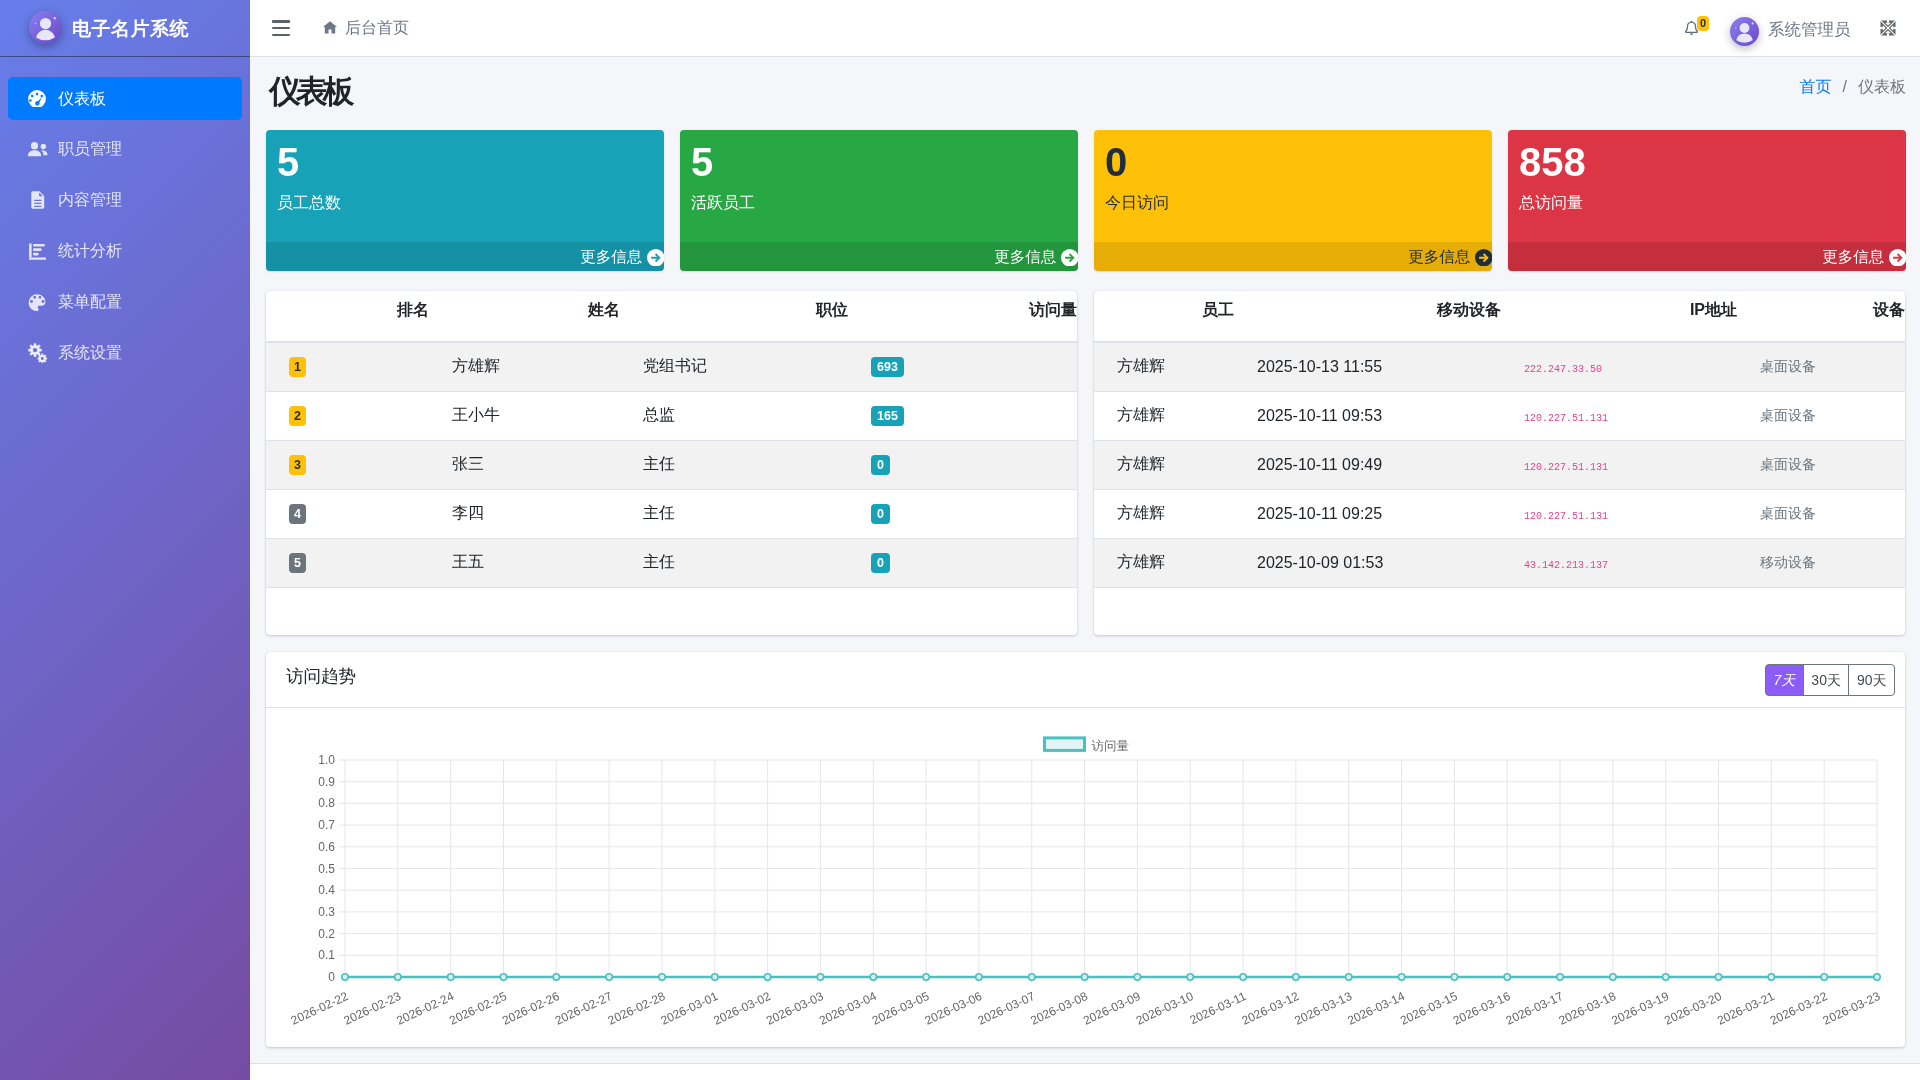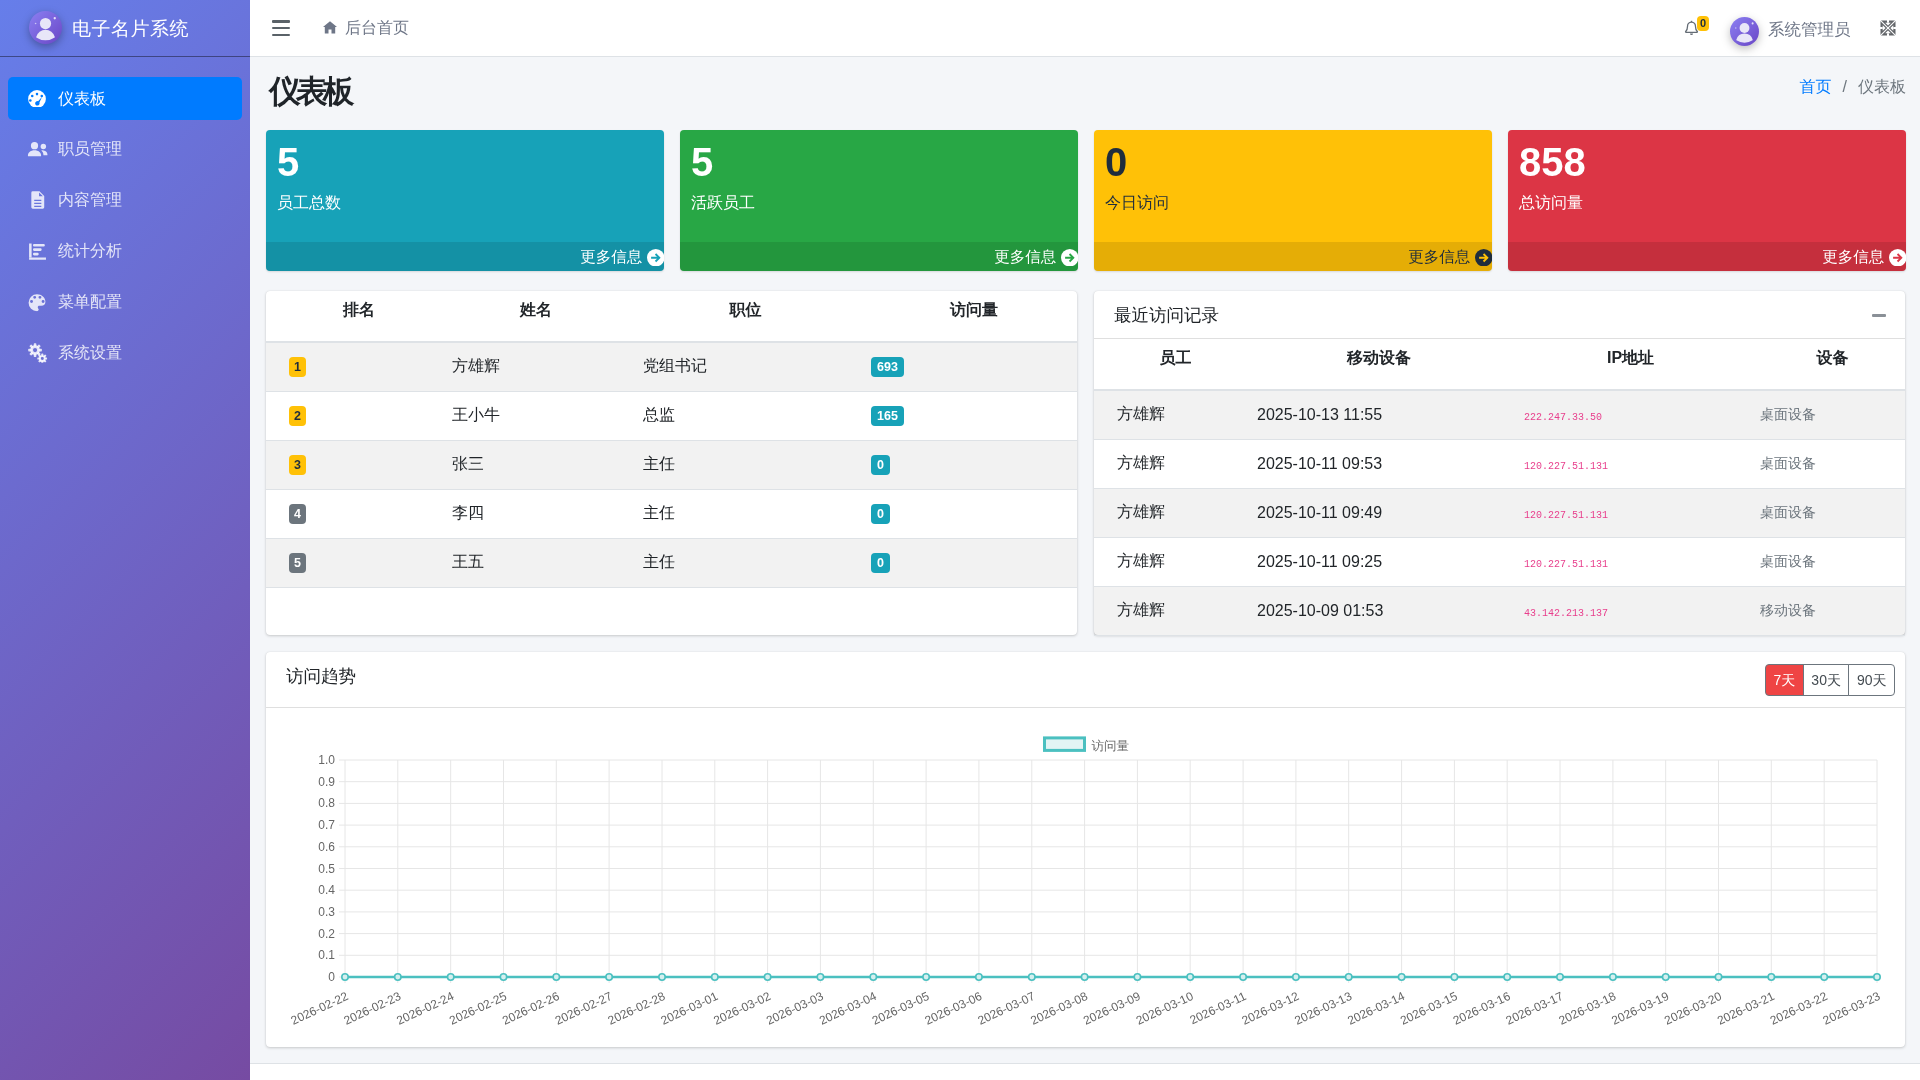--- a/index.html
+++ b/index.html
@@ -1,20 +1,20 @@
 <!DOCTYPE html>
 <html lang="zh"><head><meta charset="utf-8">
 <title>仪表板</title>
 <style>
 * { margin:0; padding:0; box-sizing:border-box; }
 html,body { width:1920px; height:1080px; overflow:hidden; font-family:"Liberation Sans",sans-serif; font-size:16px; color:#212529; background:#f4f6f9; }
 .sidebar { position:absolute; left:0; top:0; width:250px; height:1080px; background:linear-gradient(135deg,#667eea 0%,#764ba2 100%); z-index:5; }
 .brand { position:absolute; left:0; top:0; width:250px; height:57px; border-bottom:1px solid rgba(10,10,20,.45); }
 .brand .av { position:absolute; left:29px; top:11px; filter:drop-shadow(0 3px 4px rgba(0,0,0,.3)); }
-.brand .bt { position:absolute; left:72px; top:15.5px; font-size:19px; color:#fff; font-weight:400; letter-spacing:.5px; }
+.brand .bt { position:absolute; left:72px; top:15.5px; font-size:19px; color:#fff; font-weight:700; letter-spacing:.5px; }
 .nav-item { position:absolute; left:8px; width:234px; height:43.5px; border-radius:5px; color:rgba(255,255,255,.82); }
 .nav-item.active { background:#007bff; color:#fff; }
 .nav-ico { position:absolute; left:29px; top:50%; transform:translate(-50%,-50%); line-height:0; }
 .nav-ico svg { display:inline-block; }
 .nav-txt { position:absolute; left:50px; top:50%; transform:translateY(-50%); font-size:16px; }
 .navbar { position:absolute; left:250px; top:0; width:1670px; height:57px; background:#fff; border-bottom:1px solid #dee2e6; z-index:0; }
 .burger { position:absolute; left:272px; top:20px; width:18px; }
 .burger div { height:2.6px; background:#5a6268; margin-bottom:4.2px; border-radius:1px; }
 .nav-home { position:absolute; left:322px; top:18px; color:#6e7687; font-size:16px; line-height:20px; }
 .nav-home svg { vertical-align:-3px; margin-right:6px; }
@@ -34,35 +34,35 @@
 .sbox-num,.sbox-lab { top:auto; }
 .sbox-num { top:12px; }
 .sbox-lab { top:61px; }
 .sbox-foot { position:absolute; left:0; bottom:0; width:100%; height:29px; background:rgba(0,0,0,.1); text-align:right; font-size:15.5px; line-height:29px; }
 .card { position:absolute; background:#fff; border-radius:4px; box-shadow:0 0 1px rgba(0,0,0,.12), 0 1px 3px rgba(0,0,0,.18); }
 .card-h { position:relative; height:48px; border-bottom:1px solid rgba(0,0,0,.125); }
 .card-h .ttl { position:absolute; left:20px; top:12px; font-size:17.5px; font-weight:400; color:#212529; line-height:24px; }
 .card-h .minus { position:absolute; right:14px; top:23px; width:24px; height:2.5px; }
 .card-h .minus i { display:block; margin:0 auto; width:14px; height:2.5px; background:#8a9097; border-radius:1px; }
 .tbl { border-collapse:collapse; table-layout:fixed; font-size:16px; }
-.tbl th { text-align:center; font-weight:700; padding:0 0 12px 23px; height:51px; border-bottom:2px solid #dee2e6; }
+.tbl th { text-align:right; font-weight:700; padding:0 0 12px 23px; height:51px; border-bottom:2px solid #dee2e6; }
 .tbl td { padding:0 0 0 23px; height:49px; border-bottom:1px solid #dee2e6; }
 .tbl tr.stripe td { background:rgba(0,0,0,.05); }
 .badge { display:inline-block; font-size:12.5px; font-weight:700; border-radius:4px; padding:3.5px 5px; line-height:1; }
 .badge.b-info { padding:3.5px 6px; }
 .b-warn { background:#ffc107; color:#1f2d3d; }
 .b-gray { background:#6c757d; color:#fff; }
 .b-info { background:#17a2b8; color:#fff; }
 code { font-family:"Liberation Mono",monospace; font-size:10px; color:#e83e8c; }
 .dev { font-size:14px; color:#6c757d; }
 .btn-group { position:absolute; right:10px; top:12px; height:32px; }
 .btn { display:inline-block; float:left; height:32px; line-height:30px; padding:0 7.5px; font-size:14px; border:1px solid #6c757d; color:#444b51; background:#fff; margin-left:-1px; }
 .btn.first { border-radius:4px 0 0 4px; margin-left:0; }
 .btn.last { border-radius:0 4px 4px 0; }
-.btn.active { background:#ef4444; color:#fff; }
+.btn.active { background:#8b5cf6; color:#fff;font-style:italic; }
 </style></head>
 <body>
 <div class="wrapper"></div>
 <div class="footer"></div>
 <nav class="navbar"></nav>
 <div class="burger" style="z-index:2">
     <div></div>
     <div></div>
     <div></div>
   </div>
@@ -276,26 +276,20 @@
           <td><span class="badge b-gray">5</span></td>
           <td>王五</td>
           <td>主任</td>
           <td><span class="badge b-info">0</span></td>
         </tr>
       </tbody>
     </table>
 </div>
 
 <div class="card" style="left:1094px;top:291px;width:811px;height:344px;">
-  <div class="card-h">
-      <span class="ttl">最近访问记录</span>
-      <span class="minus">
-        <i></i>
-      </span>
-    </div>
   <table class="tbl" style="width:811px">
 <colgroup>
         <col style="width:140px">
         <col style="width:267px">
         <col style="width:236px">
         <col>
       </colgroup>
 <thead>
         <tr>
           <th>员工</th>

